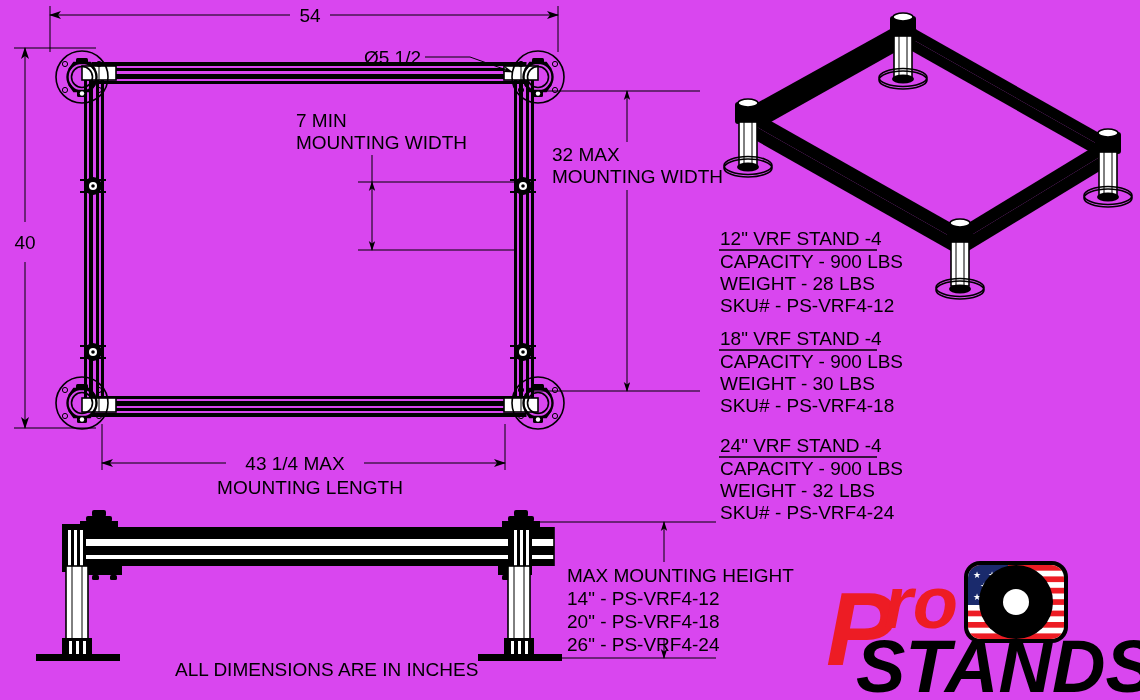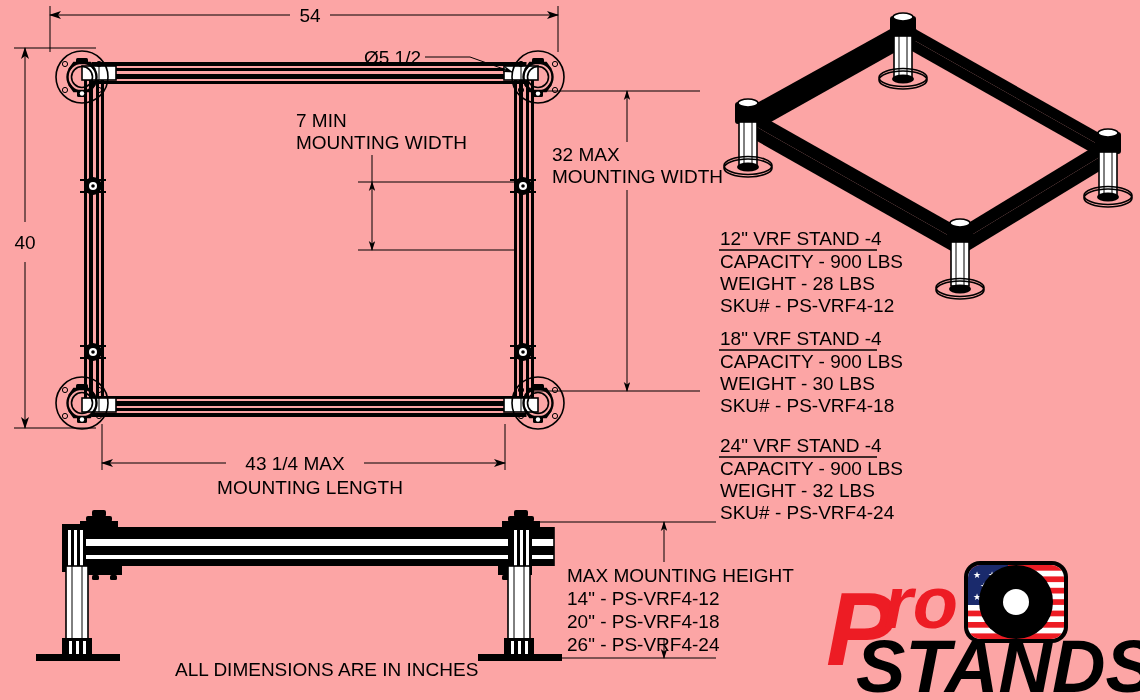--- a/index.html
+++ b/index.html
@@ -1,19 +1,19 @@
 <!DOCTYPE html>
 <html><head>
 <meta charset="utf-8">
 <title>VRF Stand Technical Drawing</title>
 <style>
   html,body{margin:0;padding:0;background:#ffffff;}
   body{width:1140px;height:700px;overflow:hidden;
        font-family:"Liberation Sans","DejaVu Sans",sans-serif;color:#000;}
-  #sheet{position:relative;width:1140px;height:700px;background:#fca5a5;}
+  #sheet{position:relative;width:1140px;height:700px;background:#d946ef;}
   svg{display:block;}
   .dimtext{font-family:"Liberation Sans","DejaVu Sans",sans-serif;
            font-size:19px;fill:#000;}
   .spectext{font-family:"Liberation Sans","DejaVu Sans",sans-serif;
             font-size:19px;fill:#000;}
   .note{font-family:"Liberation Sans","DejaVu Sans",sans-serif;
         font-size:19px;fill:#000;}
   .ln{stroke:#000;fill:none;}
   .thin{stroke-width:1;}
   .med{stroke-width:1.6;}

